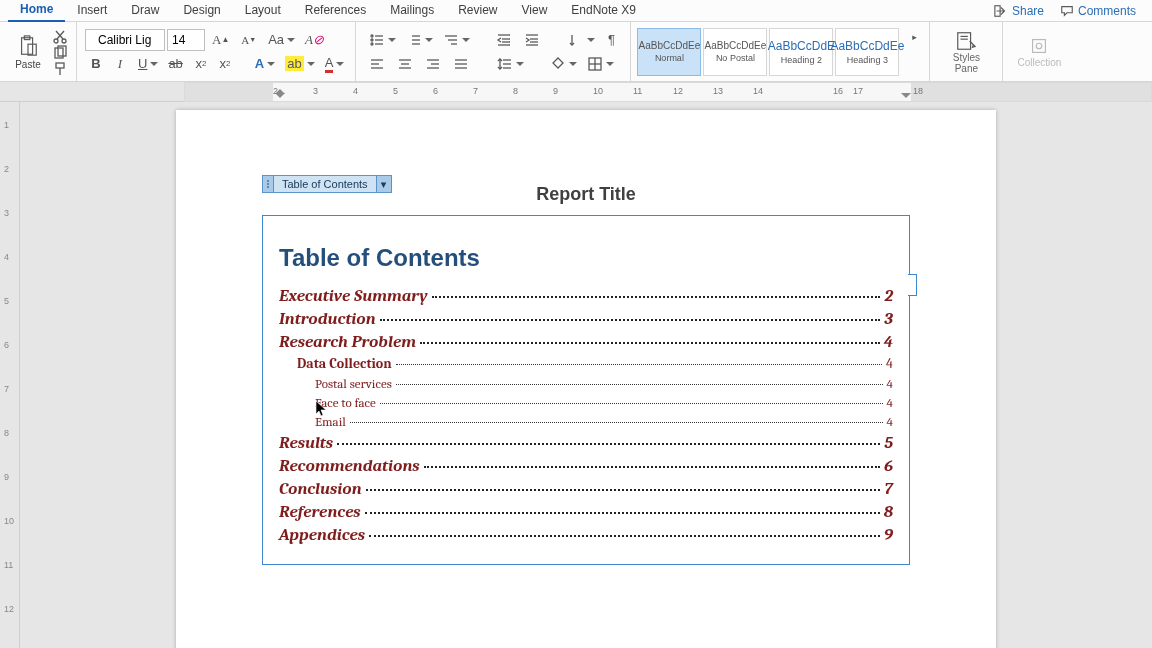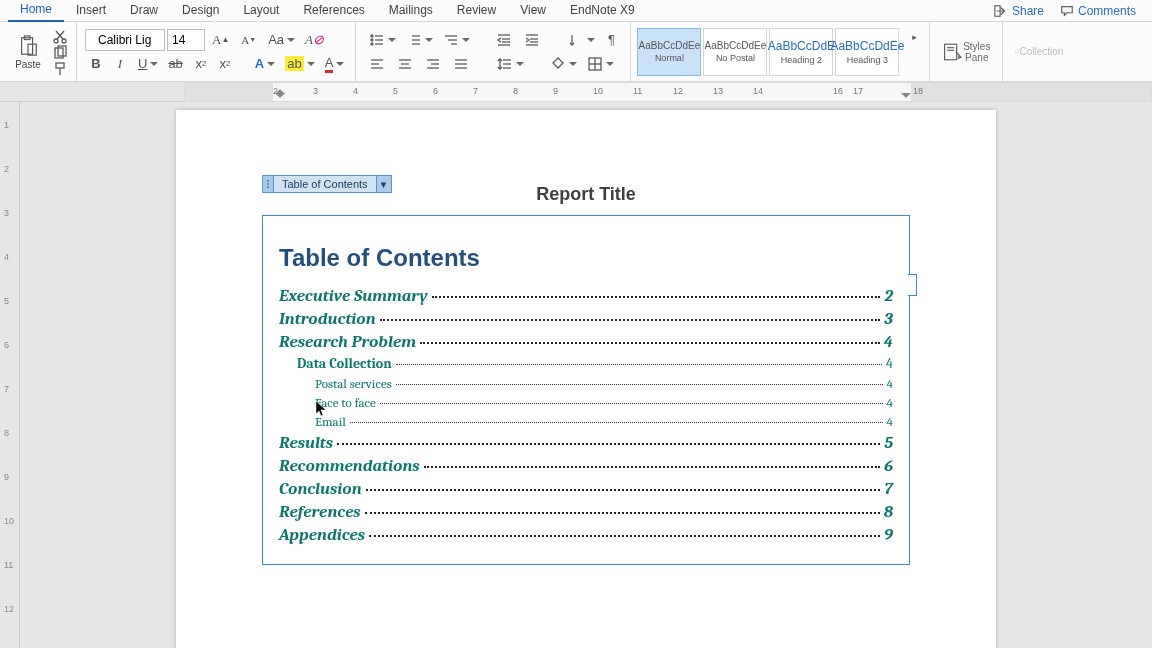--- a/index.html
+++ b/index.html
@@ -36,21 +36,21 @@
     padding:0 8px;
     position:relative;
   }
   .tabs .tab{
     padding:2px 12px 4px 12px;
     color:#404040;
     cursor:pointer;
   }
   .tabs .tab.active{
     color:var(--tab-active);
-    font-weight:400;
+    font-weight:700;
     border-bottom:2px solid var(--tab-active);
   }
   .tabs .spacer{flex:1;}
   .tabs .right-btn{
     display:flex;align-items:center;gap:4px;
     color:#2b6eb6;padding:2px 8px;cursor:pointer;
   }
   .tabs .right-btn .ic{width:14px;height:14px;}
   
   .ribbon{
@@ -83,21 +83,21 @@
   .style-gallery{display:flex;gap:2px;padding:2px;}
   .style-card{
     width:64px;height:48px;border:1px solid var(--ribbon-border);
     display:flex;flex-direction:column;align-items:center;justify-content:center;
     background:#fff;cursor:pointer;font-size:9px;color:#555;
   }
   .style-card.sel{background:var(--style-selected);border-color:#8bbce7;}
   .style-card .preview{font-size:10px;color:#555;margin-bottom:2px;}
   .style-card .preview.big{font-size:12px;color:var(--accent-blue);}
   .styles-pane,.sensitivity{
-    display:flex;flex-direction:row;align-items:center;justify-content:center;
+    display:flex;flex-direction:column;align-items:center;justify-content:center;
     width:56px;color:#666;cursor:pointer;font-size:10px;padding:4px;
   }
   .sensitivity{color:#bbb;}
   .big-btn{
     display:flex;flex-direction:column;align-items:center;justify-content:center;
     height:52px;width:40px;color:#444;cursor:pointer;font-size:10px;
   }
   .clip-icons{display:flex;flex-direction:column;gap:2px;margin-left:2px;}
   .clip-icons div{width:16px;height:14px;cursor:pointer;}
   
@@ -149,21 +149,21 @@
   .toc-box::after{
     content:"";position:absolute;right:-8px;top:58px;width:8px;height:20px;
     background:#fff;border:1px solid var(--toc-border);border-left:none;
   }
   .toc-heading{
     font-family:"Calibri Light","Segoe UI Light",sans-serif;
     font-size:24px;color:var(--toc-heading);margin:0 0 14px 0;
   }
   .toc-line{
     display:flex;align-items:baseline;white-space:nowrap;
-    font-family:Cambria,Georgia,serif;color:#0f766e;margin:4px 0;
+    font-family:Cambria,Georgia,serif;color:#7f1d1d;margin:4px 0;
   }
   .toc-line.lvl1{font-weight:bold;font-style:italic;font-size:17px;}
   .toc-line.lvl2{font-weight:bold;font-size:14px;padding-left:18px;justify-content:space-between;}
   .toc-line.lvl3{font-size:13px;padding-left:36px;}
   .toc-line .txt{flex:0 0 auto;}
   .toc-line .dots{flex:1 1 auto;border-bottom:2px dotted #222;margin:0 4px;position:relative;top:-3px;}
   .toc-line.lvl2 .dots,.toc-line.lvl3 .dots{border-bottom:1.5px dotted #333;}
   .toc-line .pg{flex:0 0 auto;font-style:italic;font-weight:bold;}
   .toc-line.lvl2 .pg,.toc-line.lvl3 .pg{font-style:normal;font-weight:normal;}
   .cursor-arrow{position:absolute;width:14px;height:18px;pointer-events:none;}

